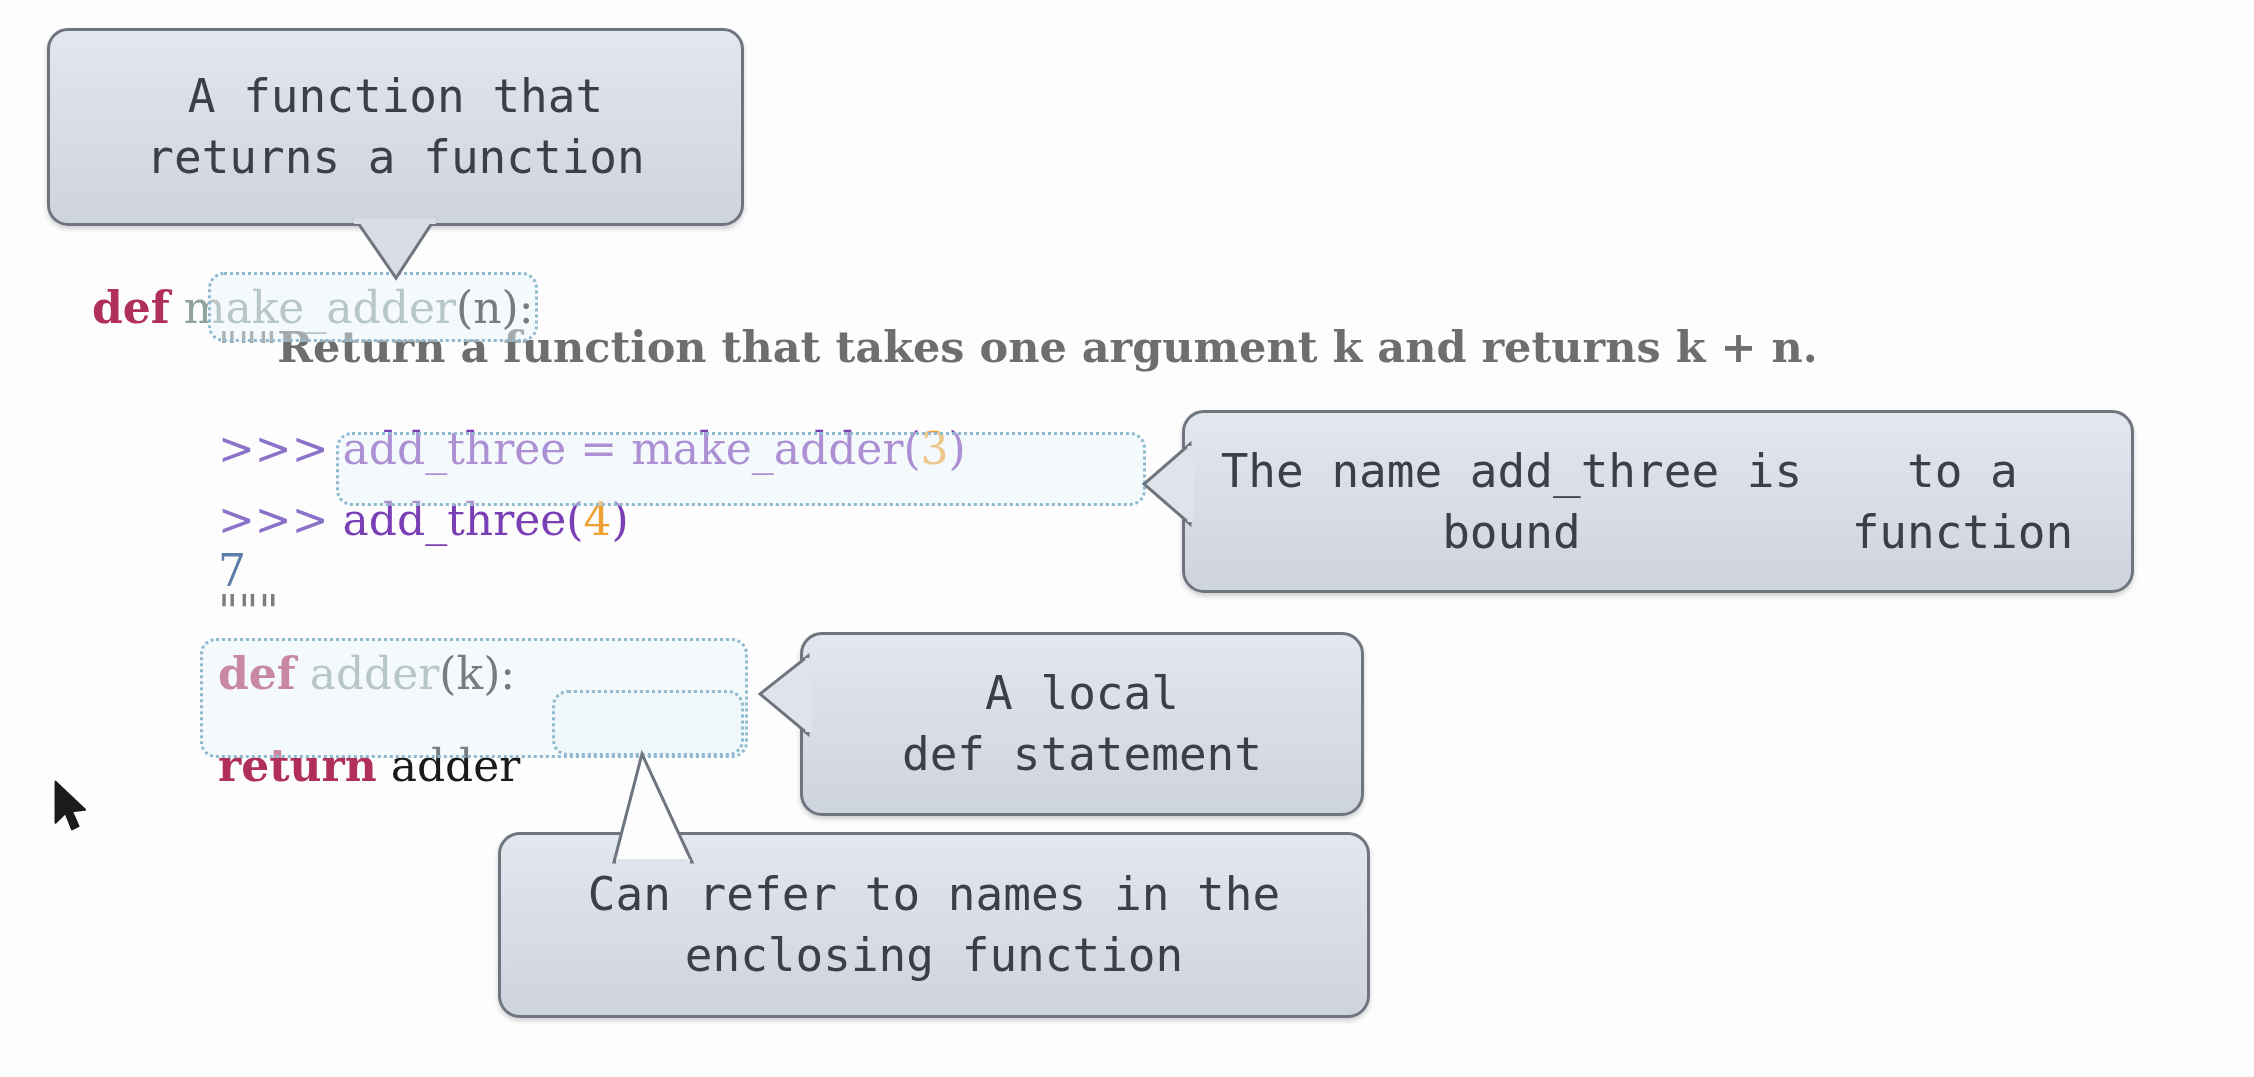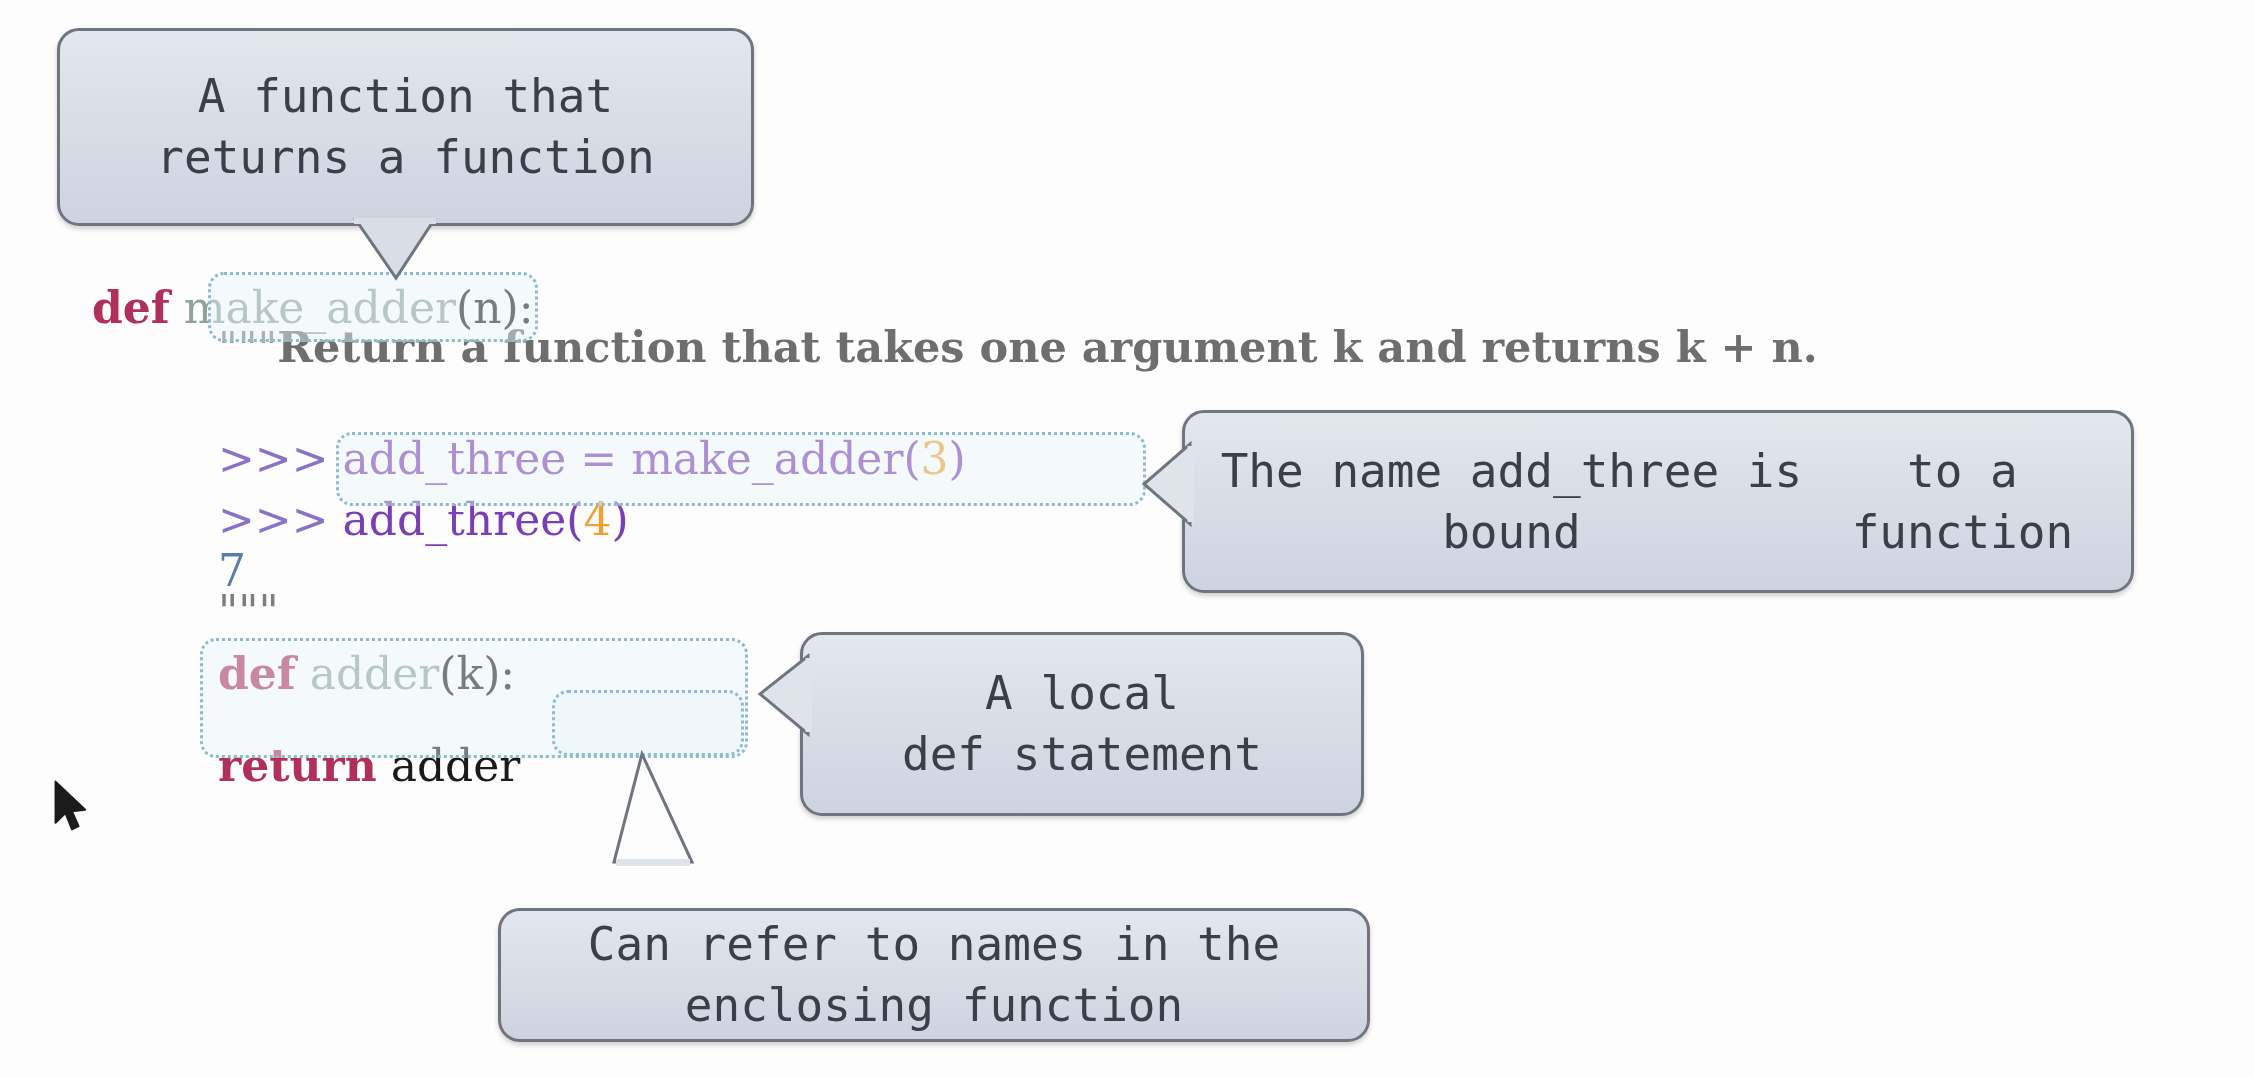--- a/index.html
+++ b/index.html
@@ -90,40 +90,40 @@
 <body>
 
 <div id="stage">
 
   <div class="code-area">
 
     <div class="code-line" style="left:92px; top:282px;"><span class="kw">def</span><span class="plain"> </span><span class="fname">make_adder</span><span class="plain">(n):</span></div>
 
     <div class="code-line" style="left:218px; top:322px; font-size:43px;"><span class="docstr">"""</span><span class="doc-body">Return a function that takes one argument k and returns k + n.</span></div>
 
-    <div class="code-line" style="left:218px; top:433px;text-align:right;"><span class="prompt">&gt;&gt;&gt;</span><span class="plain"> </span><span class="src">add_three = make_adder(</span><span class="num">3</span><span class="src">)</span></div>
+    <div class="code-line" style="left:218px; top:423px;text-align:right;"><span class="prompt">&gt;&gt;&gt;</span><span class="plain"> </span><span class="src">add_three = make_adder(</span><span class="num">3</span><span class="src">)</span></div>
 
     <div class="code-line" style="left:218px; top:494px;"><span class="prompt">&gt;&gt;&gt;</span><span class="plain"> </span><span class="src">add_three(</span><span class="num">4</span><span class="src">)</span></div>
 
     <div class="code-line" style="left:218px; top:545px;"><span class="out">7</span></div>
 
     <div class="code-line" style="left:218px; top:586px;"><span class="docstr">"""</span></div>
 
     <div class="code-line" style="left:218px; top:648px;"><span class="kw">def</span><span class="plain"> </span><span class="fname">adder</span><span class="plain">(k):</span></div>
 
 
     <div class="code-line" style="left:218px; top:740px;"><span class="kw">return</span><span class="plain"> </span><span class="plain">adder</span></div>
 
     <div class="dotbox" style="left:208px; top:272px; width:330px; height:70px;"></div>
     <div class="dotbox" style="left:336px; top:432px; width:810px; height:74px;"></div>
     <div class="dotbox" style="left:200px; top:638px; width:548px; height:120px;"></div>
     <div class="dotbox" style="left:552px; top:690px; width:192px; height:66px;"></div>
   </div>
 
-  <div class="bubble" style="left:57px; top:28px; width:697px; height:198px; flex-direction:column;">
+  <div class="bubble" style="left:47px; top:28px; width:697px; height:198px; flex-direction:column;border-radius:21px;">
     <span>A function that</span>
     <span>returns a function</span>
   </div>
   <svg class="tail" style="left:330px; top:218px;" width="130" height="64" viewBox="0 0 130 64">
     <polygon points="26,2 104,2 66,60" fill="#d9dee6" stroke="#6e757f" stroke-width="3"></polygon>
     <line x1="24" y1="3" x2="106" y2="3" stroke="#d9dee6" stroke-width="6"></line>
   </svg>
 
   <div class="bubble" style="left:1182px; top:410px; width:952px; height:183px; flex-direction:row;">
     <span>The name add_three is bound</span>
@@ -136,21 +136,21 @@
 
   <div class="bubble" style="left:800px; top:632px; width:564px; height:184px; flex-direction:column;">
     <span>A local</span>
     <span>def statement</span>
   </div>
   <svg class="tail" style="left:756px; top:652px;" width="56" height="86" viewBox="0 0 56 86">
     <polygon points="52,4 52,82 4,42" fill="#dfe3ea" stroke="#6e757f" stroke-width="3"></polygon>
     <line x1="53" y1="6" x2="53" y2="80" stroke="#dfe3ea" stroke-width="7"></line>
   </svg>
 
-  <div class="bubble" style="left:498px; top:908px; width:872px; height:134px; flex-direction:column;">
+  <div class="bubble" style="left:498px; top:832px; width:872px; height:186px; flex-direction:column;">
     <span>Can refer to names in the</span>
     <span>enclosing function</span>
   </div>
   <svg class="tail" style="left:596px; top:750px;" width="120" height="116" viewBox="0 0 120 116">
     <polygon points="46,4 18,112 96,112" fill="#fdfdfd" stroke="#6e757f" stroke-width="3"></polygon>
     <line x1="20" y1="113" x2="94" y2="113" stroke="#dfe3ea" stroke-width="8"></line>
   </svg>
 
   <svg class="cursor" style="left:52px; top:780px;" viewBox="0 0 24 34">
     <polygon points="2,1 2,26 8,20 12,30 16,28 12,19 20,18" fill="#1b1b1b" stroke="#1b1b1b" stroke-width="1.2" stroke-linejoin="round"></polygon>

